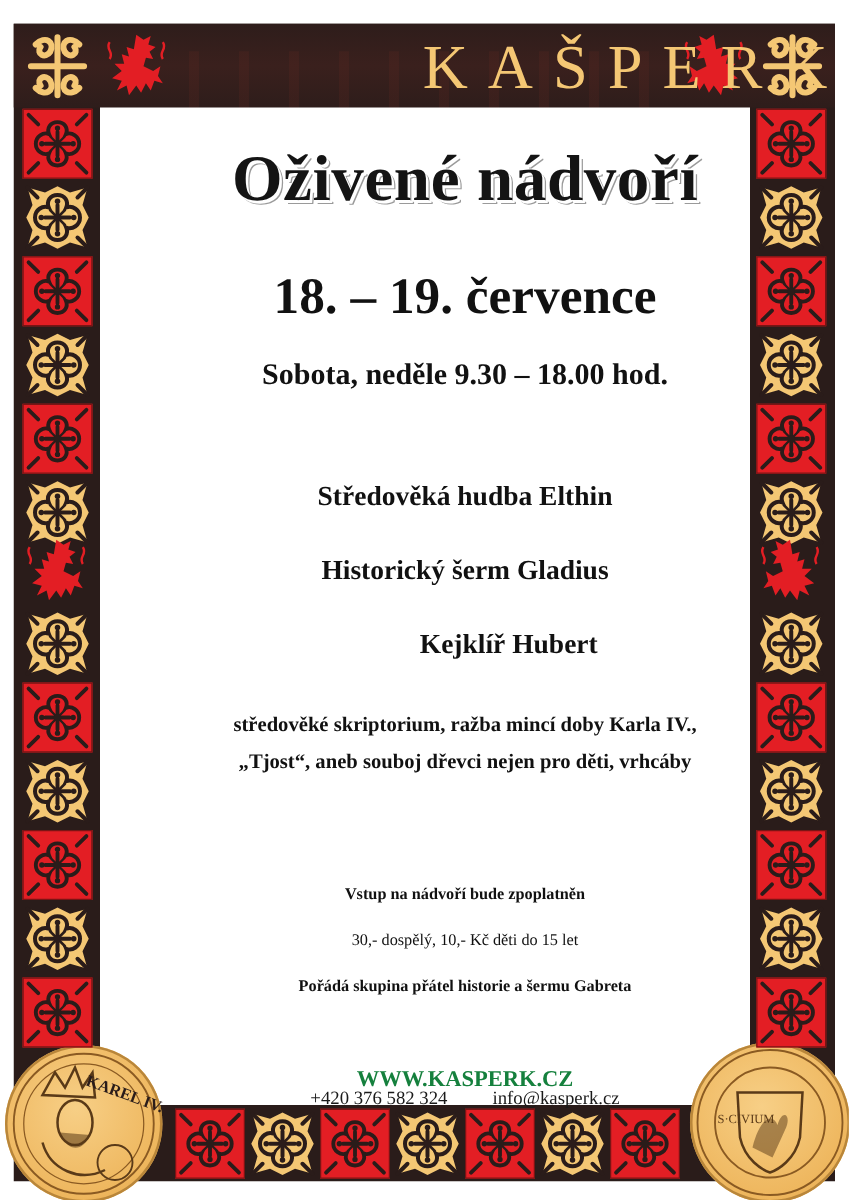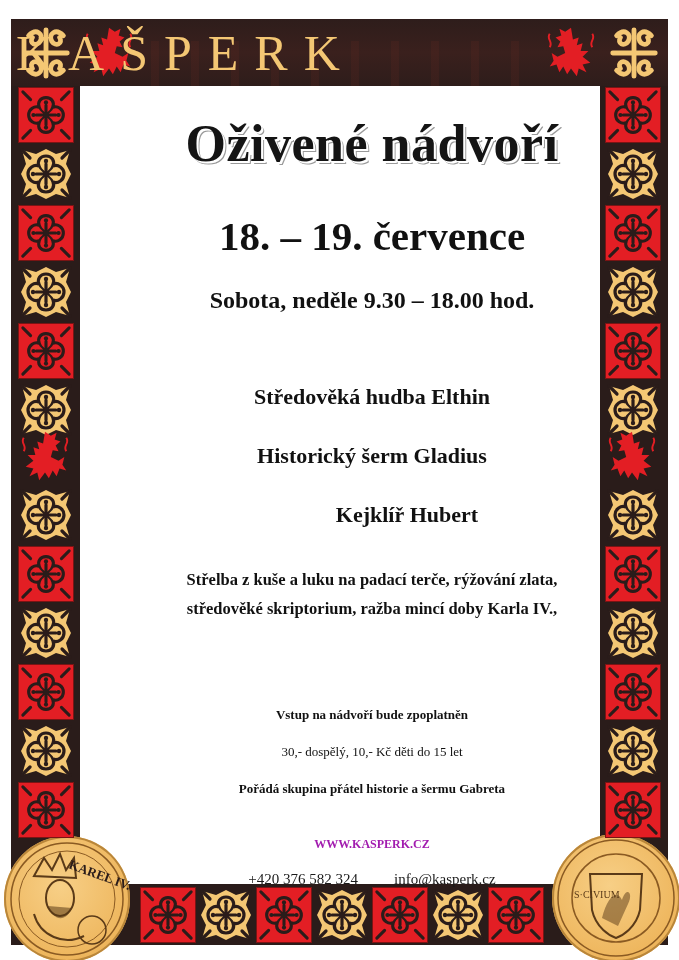--- a/index.html
+++ b/index.html
@@ -3,21 +3,21 @@
 <meta charset="utf-8">
 <style>
   html, body { margin: 0; padding: 0; background: #ffffff; }
   body { width: 679px; height: 960px; position: relative; overflow: hidden; font-family: "Liberation Serif", "DejaVu Serif", serif; }
 
   .frame { position: absolute; left: 11px; top: 19px; width: 657px; height: 926px; background: #2a1c1a; }
   .topbar { position: absolute; left: 11px; top: 19px; width: 657px; height: 67px; background: linear-gradient(#2e1d1b, #3a201d 50%, #2e1d1b); }
   .topbar-pattern { position: absolute; left: 140px; top: 22px; width: 400px; height: 60px; opacity: .18;
       background: repeating-linear-gradient(90deg, #6b2a22 0 8px, transparent 8px 40px); }
 
-  .brand { position: absolute; left: 0; top: 22px; width: 678px; text-align: left; color: #f4c774;
+  .brand { position: absolute; left: 0; top: 22px; width: 678px; text-align: right; color: #f4c774;
            font-family: "Liberation Serif", serif; font-size: 50px; letter-spacing: 16px; line-height: 62px; text-indent: 16px; }
 
   .panel { position: absolute; left: 80px; top: 86px; width: 520px; height: 798px; background: #ffffff; }
 
   .tile { position: absolute; width: 56px; height: 56px; box-sizing: border-box; }
   .tile svg { width: 100%; height: 100%; display: block; }
 
   .lion { position: absolute; width: 58px; height: 58px; }
   .lion svg { width: 100%; height: 100%; display: block; }
 
@@ -30,21 +30,21 @@
   .t-date { top: 210px; font-size: 41px; font-weight: bold; line-height: 52px; }
   .t-hours { top: 283px; font-size: 24px; font-weight: bold; line-height: 34px; }
   .t-act { font-size: 22px; font-weight: bold; line-height: 30px; }
   .t-act1 { top: 382px; }
   .t-act2 { top: 441px; text-align: center; }
   .t-act3 { top: 500px; padding-left: 35px; }
   .t-desc { top: 566px; font-size: 16.5px; font-weight: bold; line-height: 28.5px; }
   .t-entry { top: 705px; font-size: 13px; font-weight: bold; line-height: 20px; }
   .t-price { top: 742px; font-size: 13px; line-height: 20px; }
   .t-org { top: 779px; font-size: 13px; font-weight: bold; line-height: 20px; }
-  .t-web { top: 834px; font-size: 12px; font-weight: bold; line-height: 20px; color: #a21caf; }
+  .t-web { top: 853px; font-size: 18px; font-weight: bold; line-height: 20px; color: #15803d; }
   .t-contact { top: 853px; font-size: 15px; line-height: 22px; color: #1a1a1a; }
   .t-contact span { display: inline-block; margin-top: 15px; }
   .t-contact .gap { width: 36px; }
 </style>
 </head>
 <body>
 
 <div class="frame"></div>
 <div class="topbar">
     <div class="topbar-pattern"></div>
@@ -116,22 +116,22 @@
 
 <div class="text t-title">Oživené nádvoří</div>
 <div class="text t-date">18. – 19. července</div>
 <div class="text t-hours">Sobota, neděle 9.30 – 18.00 hod.</div>
 
 <div class="text t-act t-act1">Středověká hudba Elthin</div>
 <div class="text t-act t-act2">Historický šerm Gladius</div>
 <div class="text t-act t-act3">Kejklíř Hubert</div>
 
 <div class="text t-desc">
-  <div>Střelba z kuše a luku na padací terče, rýžování zlata,</div>
   <div>středověké skriptorium, ražba mincí doby Karla IV.,</div>
+  <div>„Tjost“, aneb souboj dřevci nejen pro děti, vrhcáby</div>
 </div>
 
 <div class="text t-entry">Vstup na nádvoří bude zpoplatněn</div>
 <div class="text t-price">30,- dospělý, 10,- Kč děti do 15 let</div>
 <div class="text t-org">Pořádá skupina přátel historie a šermu Gabreta</div>
 
 <div class="text t-web">WWW.KASPERK.CZ</div>
 <div class="text t-contact">
   <span>+420 376 582 324</span><span class="gap"></span><span>info@kasperk.cz</span>
 </div>

